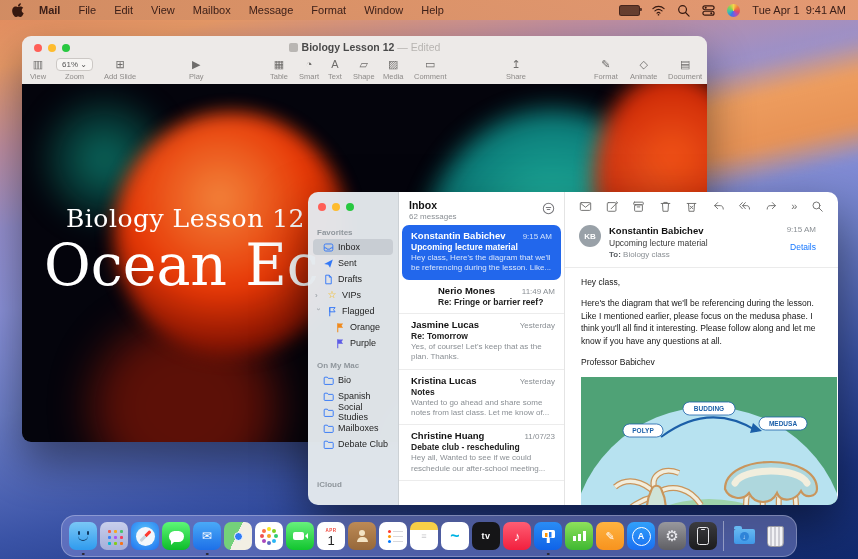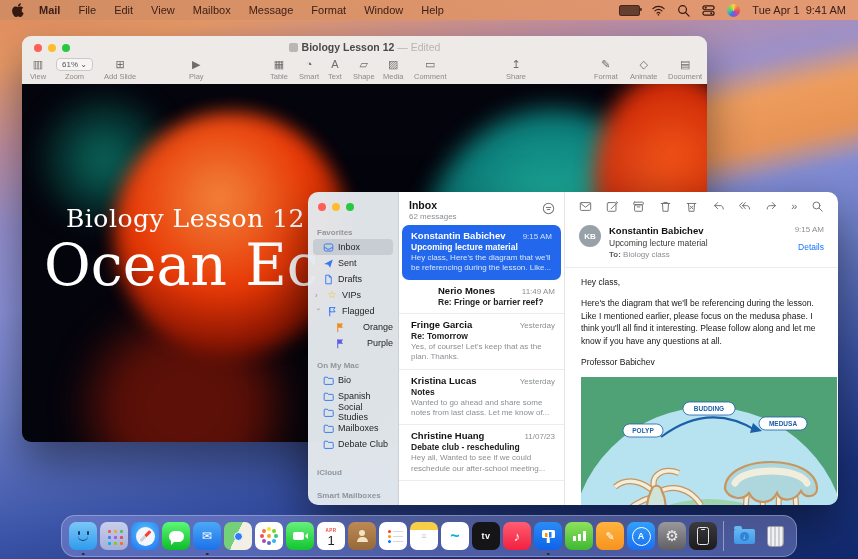--- a/index.html
+++ b/index.html
@@ -67,21 +67,21 @@
     position:relative;font-size:9px;color:#1f1f1f;overflow:hidden;}
   .mw-side .tl{position:absolute;left:10px;top:11px;}
   .sb-scroll{position:absolute;left:0;right:0;top:32px;}
   .sb-hdr{font-size:8px;font-weight:700;color:#8f969c;padding:4px 0 2px 9px;}
   .sb-item{display:flex;align-items:center;gap:4px;height:16px;padding-left:9px;margin:0 5px;border-radius:4px;}
   .sb-item.sel{background:#c8cdd3;}
   .sb-item .sb-ic{width:12px;height:12px;flex:0 0 12px;display:flex;align-items:center;justify-content:center;}
   .sb-ic svg{width:11px;height:11px;}
   .sb-chev{width:7px;font-size:8px;color:#8f969c;flex:0 0 7px;margin-left:-7px;}
   .sb-chev.down{transform:rotate(90deg);}
-  .sb-ind{padding-left:21px;justify-content:space-between;}
+  .sb-ind{padding-left:21px;}
   .star{color:#f7b500;font-size:10px;line-height:10px;}
   
   .mw-list{width:165px;flex:0 0 165px;background:#fff;border-right:1px solid #e4e4e4;position:relative;overflow:hidden;}
   .list-hdr{padding:7px 10px 4px 10px;position:relative;}
   .list-hdr .t{font-size:10.5px;font-weight:700;color:#111;}
   .list-hdr .c{font-size:8px;color:#8a8f94;margin-top:1px;}
   .filter-ic{position:absolute;right:9px;top:9px;}
   .msg{padding:5px 9px 6px 12px;position:relative;}
   .msg + .msg{border-top:1px solid #ececec;}
   .msg.sel{background:#2267ec;border-radius:7px;margin:0 3px;border-top:none;padding-left:9px;}
@@ -93,21 +93,21 @@
   .m-prev{font-size:8px;color:#8a8f94;line-height:1.3;margin-top:1px;
     display:-webkit-box;-webkit-line-clamp:2;-webkit-box-orient:vertical;overflow:hidden;}
   .msg.sel .m-sender,.msg.sel .m-subj{color:#fff;}
   .msg.sel .m-time{color:#cfe0fb;}
   .msg.sel .m-prev{color:#d9e6fc;}
   
   .mw-detail{flex:1;background:#fff;position:relative;overflow:hidden;}
   .d-toolbar{display:flex;justify-content:space-between;align-items:center;padding:8px 14px 4px 14px;}
   .ticon{width:13px;height:13px;stroke:#70706f;fill:none;stroke-width:1.1;stroke-linecap:round;stroke-linejoin:round;}
   .more-g{font-size:11px;color:#70706f;line-height:13px;}
-  .d-head{display:flex;padding:8px 14px 8px 14px;}
+  .d-head{display:flex;padding:8px 22px 8px 14px;}
   .avatar{width:22px;height:22px;border-radius:50%;background:#99a1a8;color:#fff;
     font-size:8px;font-weight:700;display:flex;align-items:center;justify-content:center;flex:0 0 22px;}
   .d-mid{margin-left:8px;flex:1;}
   .d-sender{font-size:9.5px;font-weight:700;color:#111;}
   .d-subsubj{font-size:8.5px;color:#3a3a3a;margin-top:2px;}
   .d-to{font-size:8px;color:#8a8f94;margin-top:2px;}
   .d-to b{color:#5a5f64;font-weight:600;}
   .d-right{text-align:right;}
   .d-time{font-size:8px;color:#8a8f94;}
   .d-details{font-size:8.5px;color:#1677ff;margin-top:8px;}
@@ -372,21 +372,21 @@
           <span class="sb-lbl">Mailboxes</span>
         </div>
         <div class="sb-item">
           <span class="sb-ic">
               <svg viewBox="0 0 14 14">
                 <path d="M1.5 3.8 a1 1 0 0 1 1-1 h3 l1.2 1.5 h5.3 a1 1 0 0 1 1 1 V11 a1 1 0 0 1 -1 1 H2.5 a1 1 0 0 1 -1-1 Z" fill="none" stroke="#3478f6" stroke-width="1.2"></path>
               </svg>
             </span>
           <span class="sb-lbl">Debate Club</span>
         </div>
-        <div class="sb-hdr" style="margin-top:12px">iCloud</div>
+        <div class="sb-hdr" style="margin-top:24px">iCloud</div>
         <div class="sb-hdr" style="margin-top:8px">Smart Mailboxes</div>
       </div>
     </div>
 
     <div class="mw-list">
       <div class="list-hdr">
         <div class="t">Inbox</div>
         <div class="c">62 messages</div>
         <span class="filter-ic"><svg width="13" height="13" viewBox="0 0 14 14">
               <circle cx="7" cy="7" r="5.6" fill="none" stroke="#7a7a7e" stroke-width="1.1"></circle>
@@ -403,21 +403,21 @@
       </div>
       <div class="msg">
         <div class="m1">
             <span class="m-sender">Nerio Mones</span>
             <span class="m-time">11:49 AM</span>
           </div>
         <div class="m-subj">Re: Fringe or barrier reef?</div>
       </div>
       <div class="msg">
         <div class="m1">
-            <span class="m-sender">Fringe Garcia</span>
+            <span class="m-sender">Jasmine Lucas</span>
             <span class="m-time">Yesterday</span>
           </div>
         <div class="m-subj">Re: Tomorrow</div>
         <div class="m-prev">Yes, of course! Let's keep that as the plan. Thanks.</div>
       </div>
       <div class="msg">
         <div class="m1">
             <span class="m-sender">Kristina Lucas</span>
             <span class="m-time">Yesterday</span>
           </div>

